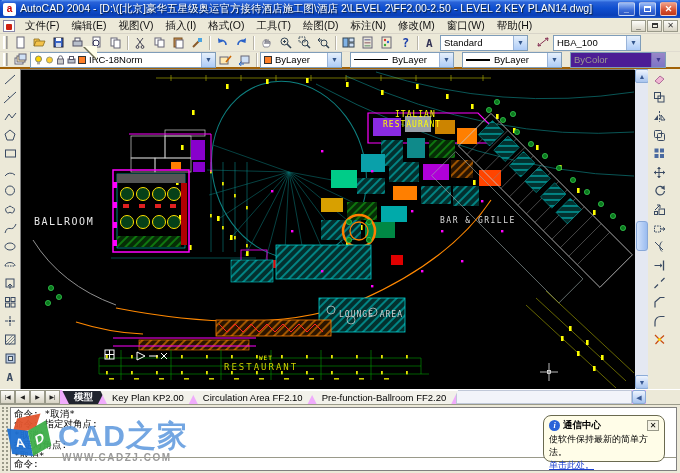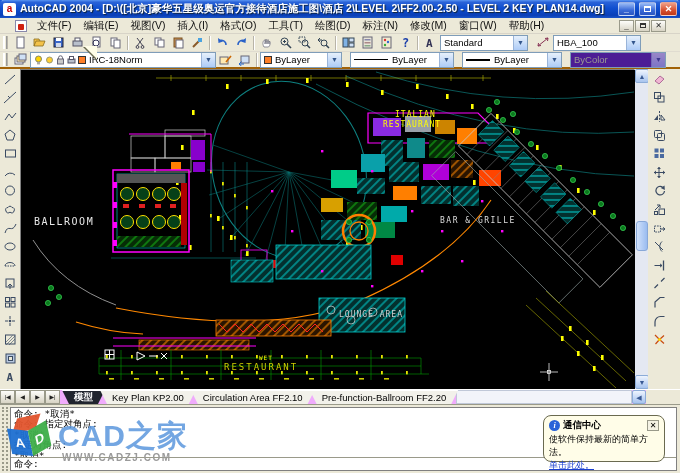--- a/index.html
+++ b/index.html
@@ -5,28 +5,28 @@
   html,body{margin:0;padding:0;background:#c0c0c0;}
   *{box-sizing:border-box;}
   .app{position:relative;width:680px;height:473px;font-family:"Liberation Sans",sans-serif;background:#ece9d8;overflow:hidden;
        box-shadow:inset 2px 0 #1a57d6, inset -2px 0 #1a57d6, inset 0 -2px #1a57d6;}
   
   .titlebar{height:18px;display:flex;align-items:center;padding:0 3px;gap:4px;
     background:linear-gradient(#5a95f2,#2a63d8 12%,#0f4fd0 45%,#0a3fb8 85%,#1b55c8);
     border-radius:4px 4px 0 0;}
   .tb-ico{width:13px;height:13px;background:#fff;border-radius:2px;color:#c00;font-weight:bold;font-size:10px;
     display:flex;align-items:center;justify-content:center;line-height:1;}
-  .tb-title{color:#fff;font-size:10.5px;font-weight:bold;white-space:nowrap;overflow:hidden;text-overflow:ellipsis;flex:1;
+  .tb-title{color:#fff;font-size:10.5px;font-weight:normal;white-space:nowrap;overflow:hidden;text-overflow:ellipsis;flex:1;
     text-shadow:1px 1px 1px #123;}
   .winbtn{width:17px;height:14px;border-radius:2px;border:1px solid #fff8;display:flex;align-items:center;justify-content:center;
     color:#fff;font-size:9px;line-height:1;font-weight:bold;background:linear-gradient(#9dbdf6,#3a6ad8 60%,#2a55c0);}
   .winbtn.close{background:linear-gradient(#f0a088,#d85030 60%,#c03a1a);}
   .winbtn .rst{width:7px;height:6px;border:1px solid #fff;border-top-width:2px;}
   
-  .menubar{height:16px;display:flex;align-items:center;background:#ece9d8;border-bottom:1px solid #d8d4c8;padding:0 14px;font-size:10.5px;color:#111;}
+  .menubar{height:16px;display:flex;align-items:center;background:#ece9d8;border-bottom:1px solid #d8d4c8;padding:0 2px;font-size:10.5px;color:#111;}
   .doc-ico{width:12px;height:12px;background:#fff;border:1px solid #88a;margin:0 4px 0 1px;position:relative;}
   .doc-ico::after{content:"";position:absolute;left:2px;top:3px;width:6px;height:6px;background:#d02010;border-radius:1px;}
   .menu-item{padding:1px 6px;white-space:nowrap;}
   .menu-sp{flex:1;}
   .childbtn{width:15px;height:12px;border:1px solid #9a9a8a;background:linear-gradient(#fdfdfa,#d8d4c4);margin-left:1px;
     display:flex;align-items:center;justify-content:center;font-size:8px;color:#333;line-height:1;}
   .childbtn .rst{width:6px;height:5px;border:1px solid #333;border-top-width:2px;}
   
   .tbrow{display:flex;align-items:center;background:#ece9d8;padding:0 2px;gap:0;}
   .tb1{height:18px;border-bottom:1px solid #e0dcd0;}

